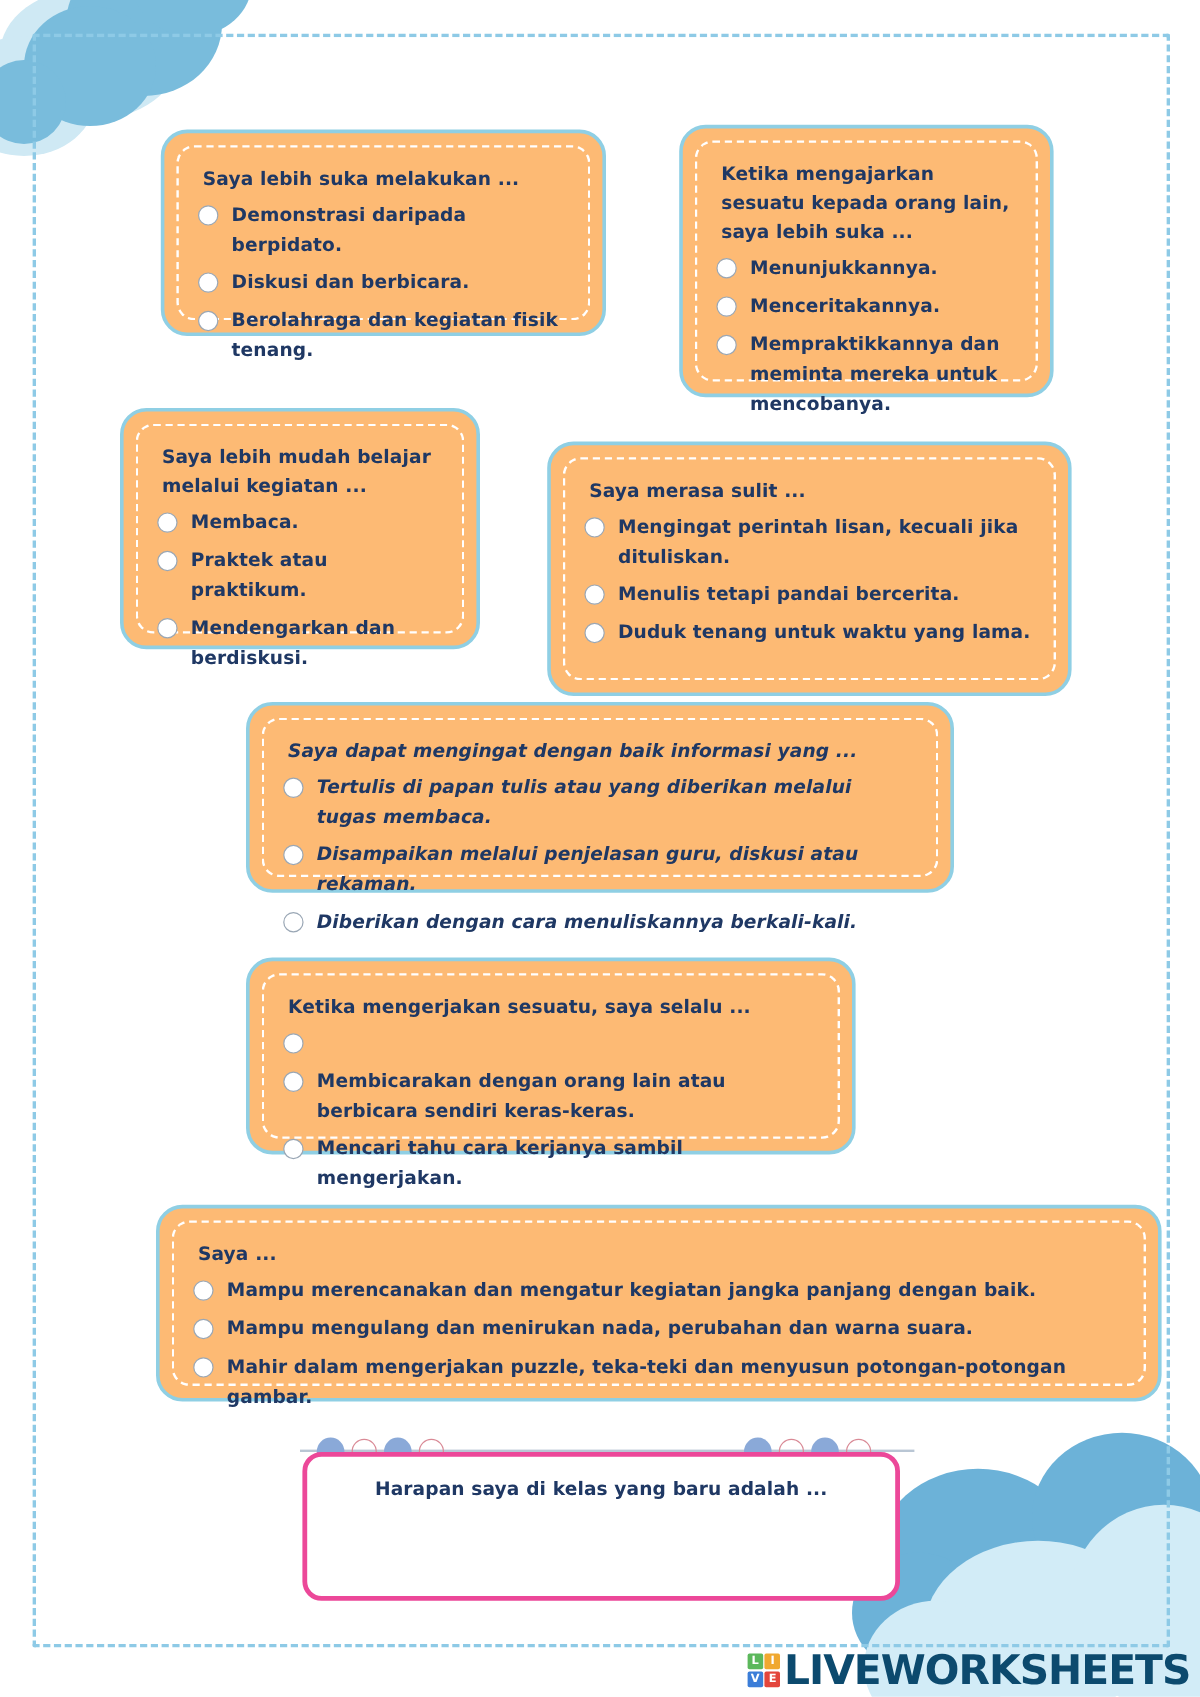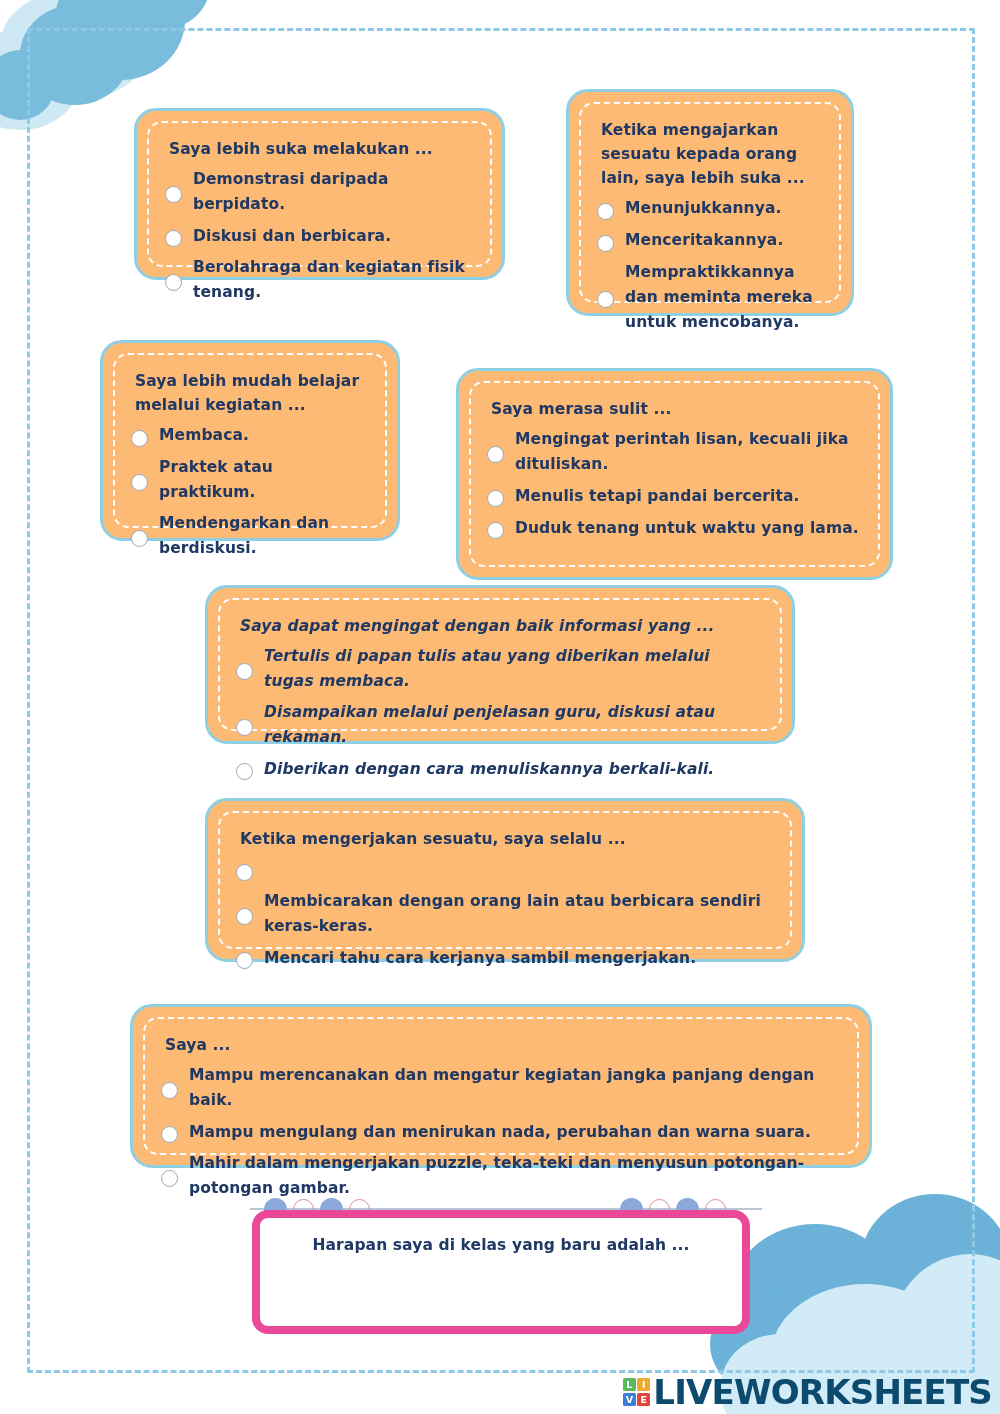--- a/index.html
+++ b/index.html
@@ -58,21 +58,21 @@
     color: #1f3864;
     font-size: 15.5px;
     font-weight: bold;
     line-height: 1.55;
     margin: 0 0 6px 4px;
     letter-spacing: .1px;
   }
   .options { margin: 0; padding: 0; list-style: none; }
   .option {
     display: flex;
-    align-items: center;
+    align-items: flex-start;
     margin: 0 0 6px 0;
     min-height: 26px;
   }
   .radio {
     flex: 0 0 auto;
     width: 17px;
     height: 17px;
     border: 1.6px solid #9aa7b5;
     border-radius: 50%;
     background: #ffffff;
@@ -82,26 +82,26 @@
   .option-label {
     color: #1f3864;
     font-size: 15.5px;
     font-weight: bold;
     line-height: 1.62;
     letter-spacing: .1px;
   }
 
   
   #card-1 { left: 134px; top: 108px;  width: 371px; height: 172px; }
-  #card-2 { left: 566px; top: 89px;  width: 288px; height: 227px; }
+  #card-2 { left: 566px; top: 104px;  width: 312px; height: 227px; }
   #card-3 { left: 100px; top: 340px;  width: 300px; height: 201px; }
   #card-4 { left: 456px; top: 368px;  width: 437px; height: 212px; }
   #card-5 { left: 205px; top: 585px;  width: 590px; height: 159px; font-style: italic; }
-  #card-6 { left: 205px; top: 798px;  width: 600px; height: 164px; }
-  #card-7 { left: 130px; top: 1004px; width: 742px; height: 164px; }
+  #card-6 { left: 205px; top: 798px;  width: 508px; height: 164px; }
+  #card-7 { left: 130px; top: 1004px; width: 838px; height: 164px; }
 
   
   #answer-zone { position: absolute; left: 250px; top: 1196px; width: 512px; height: 152px; z-index: 3; }
 
   #dots-line {
     position: absolute;
     left: 0; top: 12px;
     width: 512px; height: 2px;
     background: #b9c6d4;
     z-index: 1;
@@ -110,21 +110,21 @@
   #dot-group-left  { left: 14px; }
   #dot-group-right { left: 370px; }
   .dot-filled { width: 23px; height: 23px; border-radius: 50%; background: #8aa9d8; }
   .dot-open   { width: 21px; height: 21px; border-radius: 50%; border: 1.8px solid #d98a96; background: transparent; }
 
   #answer-box {
     position: absolute;
     left: 2px; top: 14px;
     width: 498px; height: 124px;
     background: #ffffff;
-    border: 8px solid #ec4899;
+    border: 4px solid #ec4899;
     border-radius: 16px;
     z-index: 3;
     padding-top: 18px;
   }
   #answer-prompt {
     text-align: center;
     color: #1f3864;
     font-size: 15.5px;
     font-weight: bold;
     letter-spacing: .1px;

